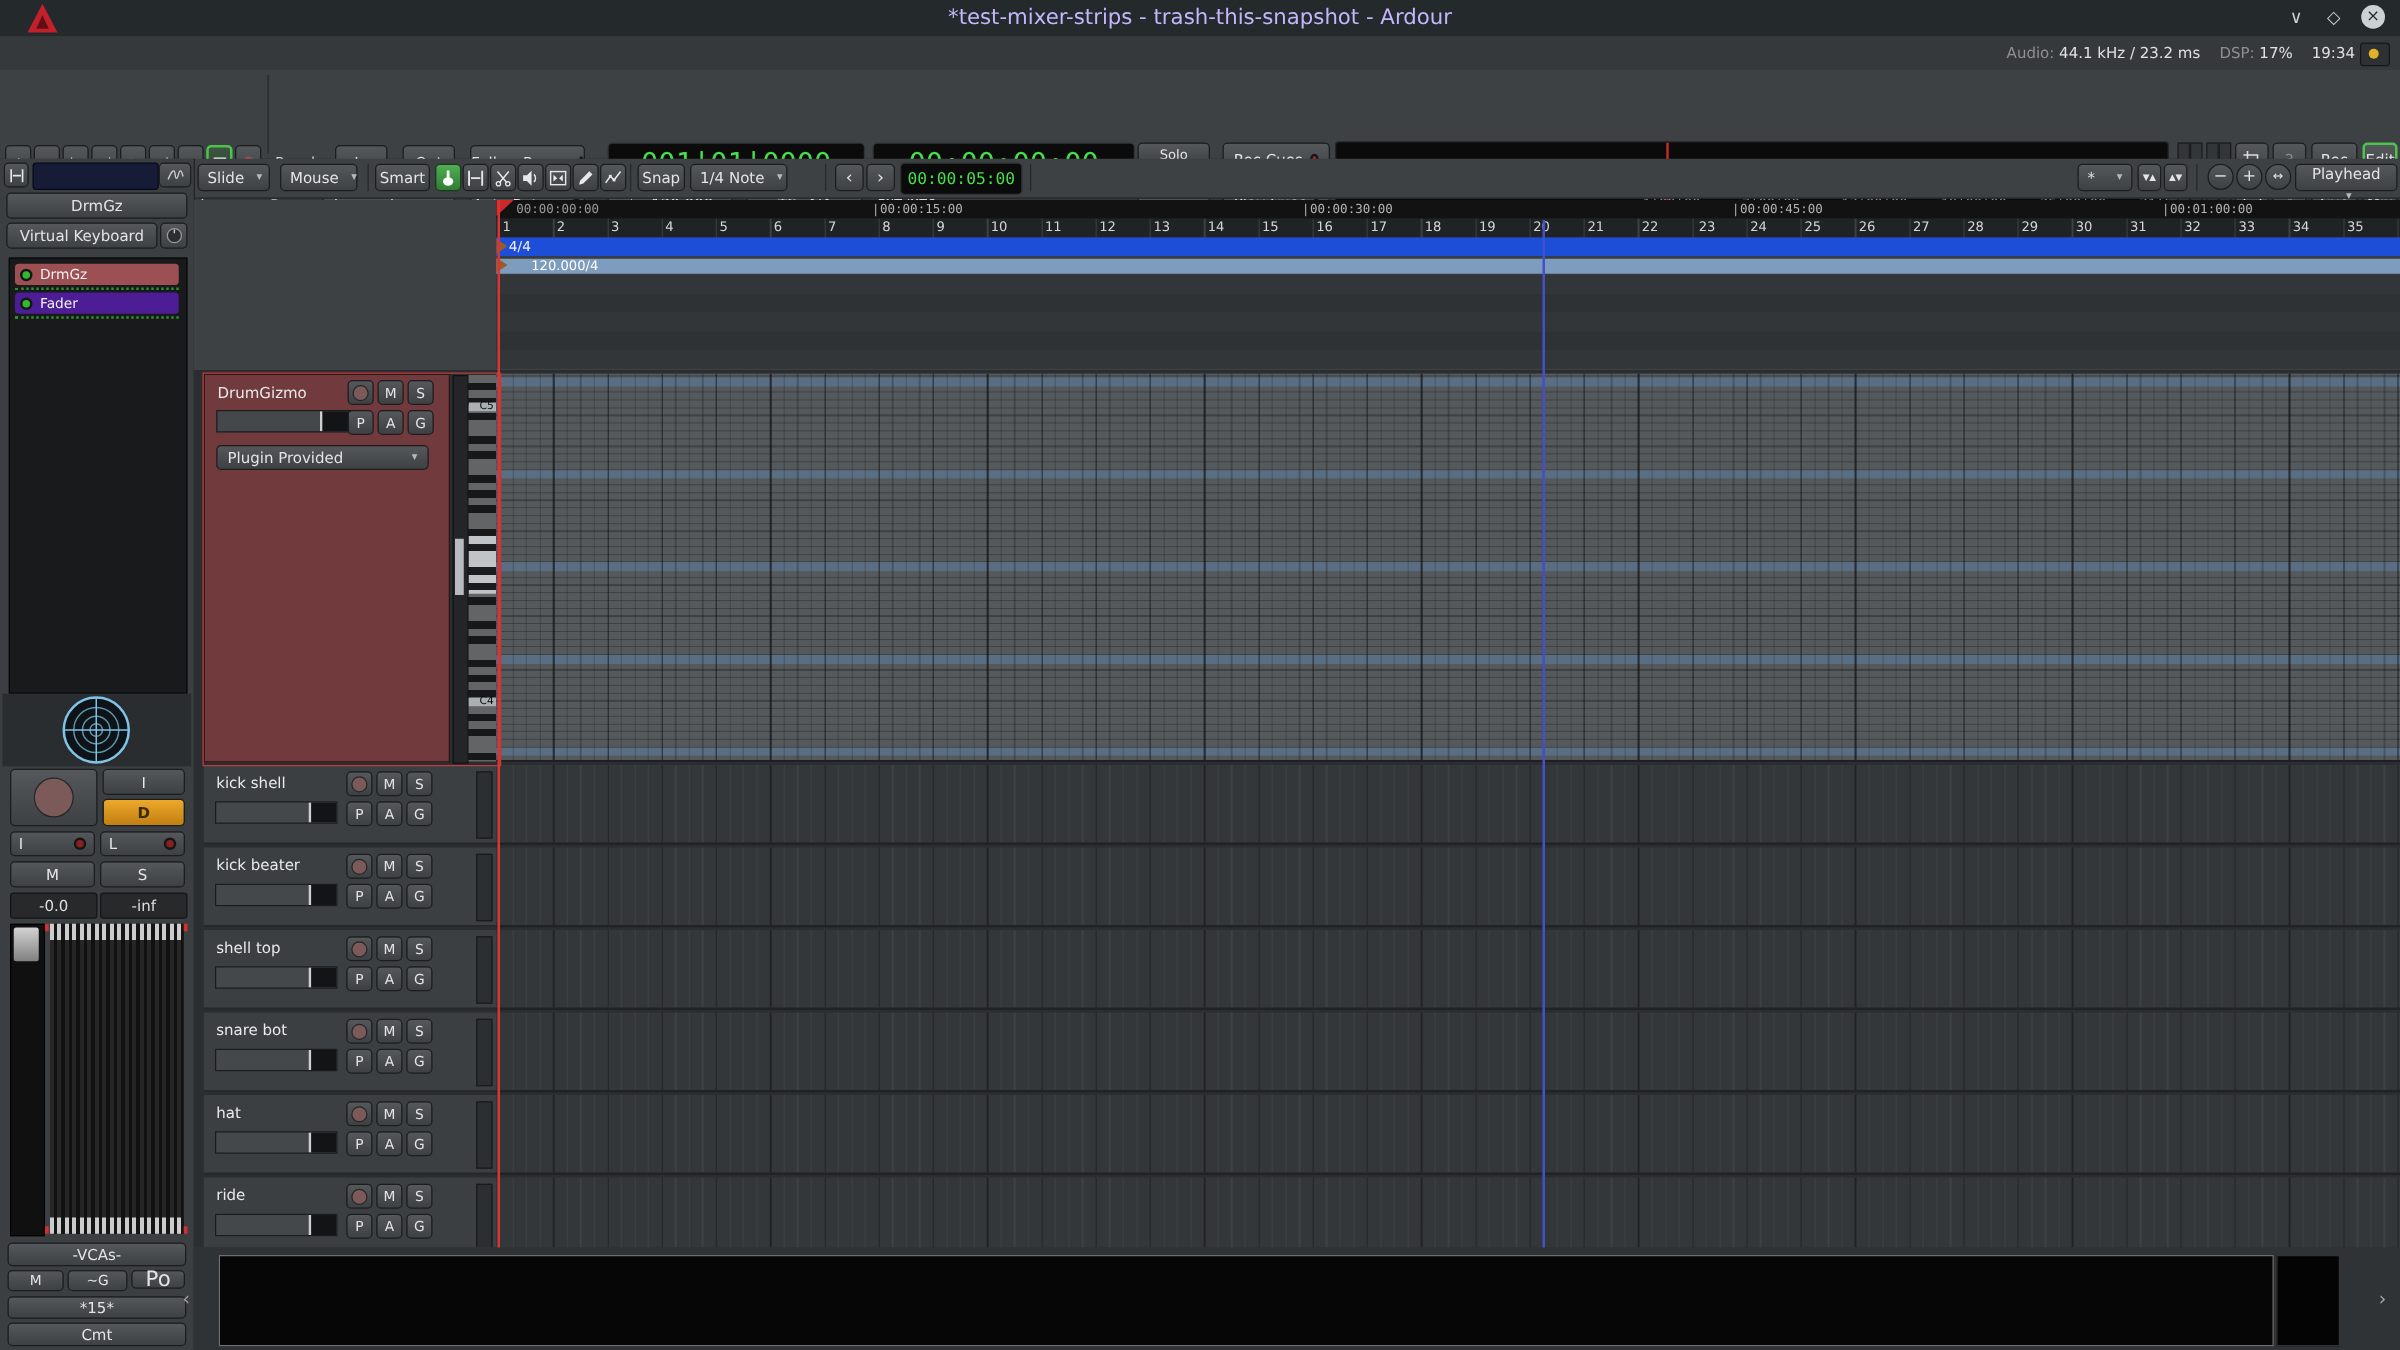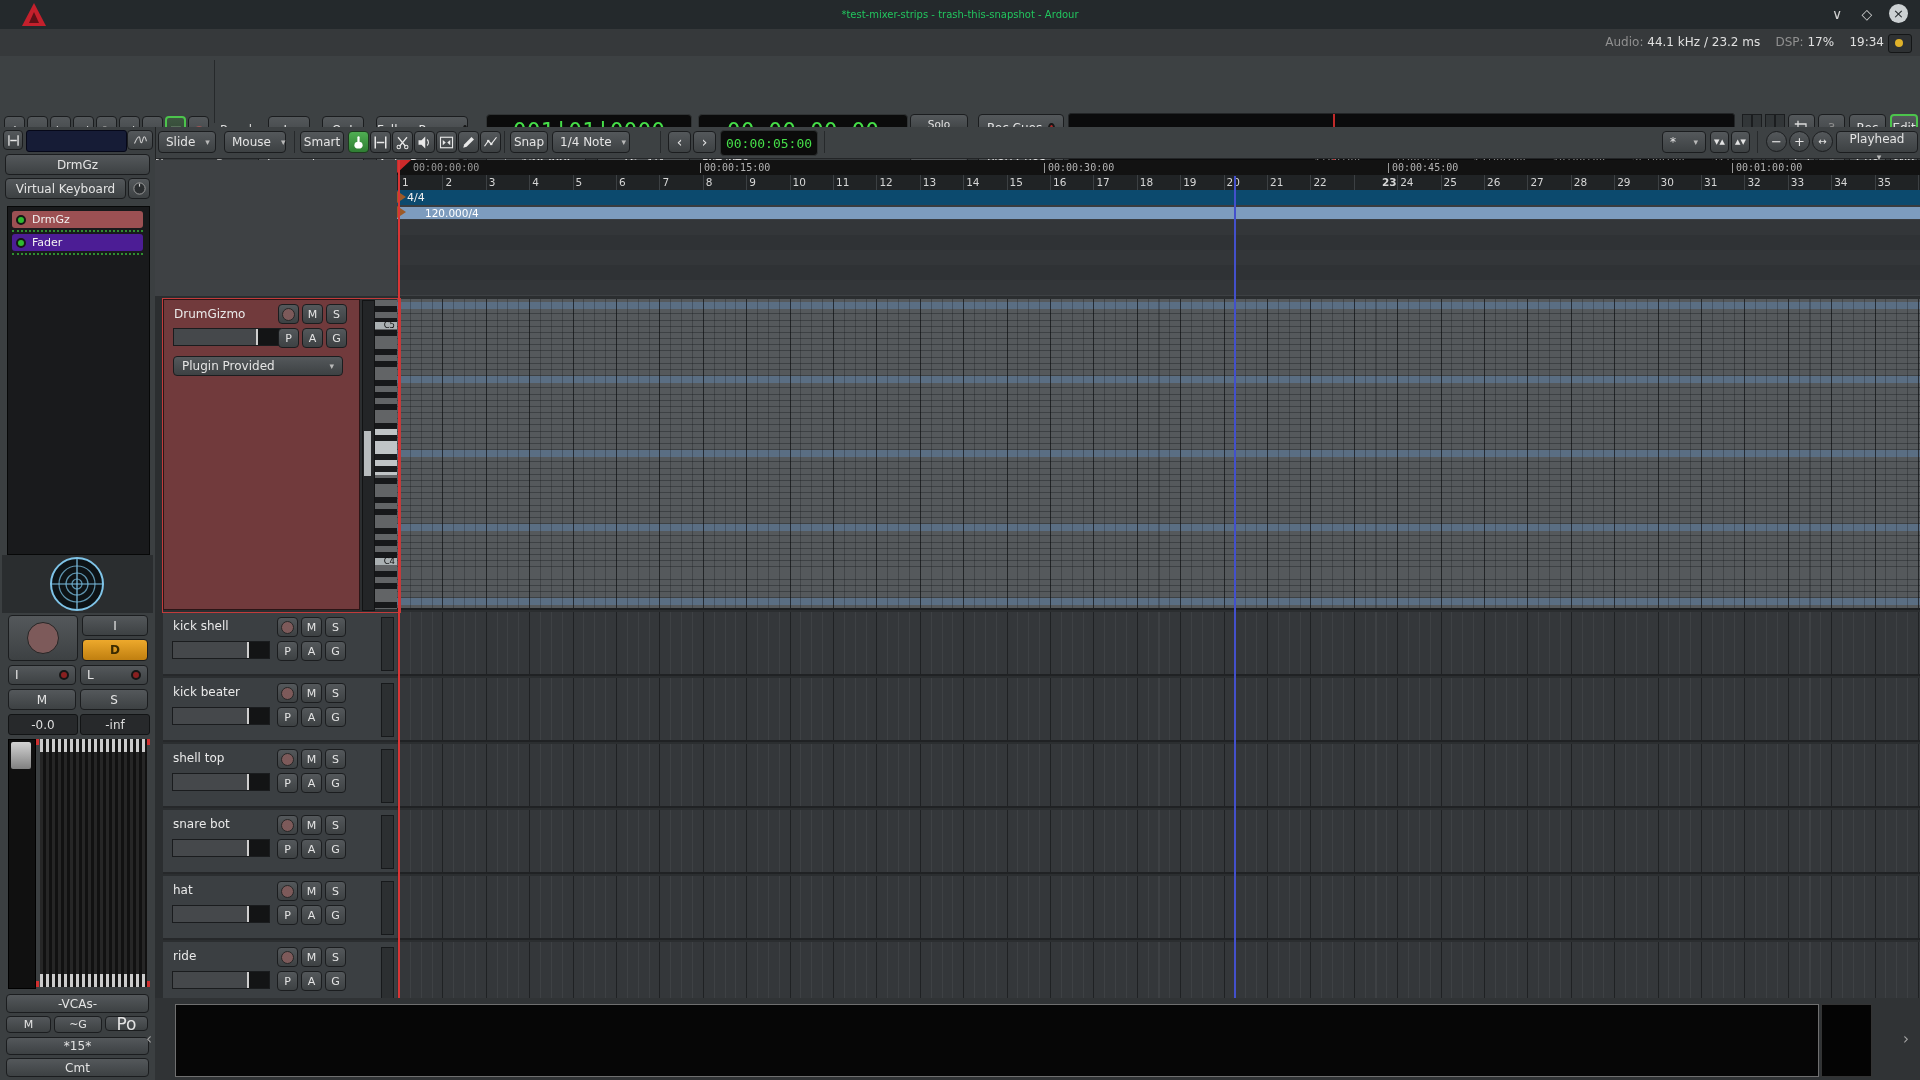--- a/index.html
+++ b/index.html
@@ -7,21 +7,21 @@
        font-family:"DejaVu Sans","Liberation Sans",sans-serif;color:#e4e4e4;
        background:#35393b;user-select:none;}
   .abs{position:absolute;}
   
   #titlebar{position:absolute;left:0;top:0;width:1920px;height:29px;background:#24292c;}
   #logo{position:absolute;left:22px;top:3px;width:0;height:0;border-left:12px solid transparent;
         border-right:12px solid transparent;border-bottom:23px solid #c4202c;}
   #logo:after{content:"";position:absolute;left:-5px;top:9px;width:0;height:0;
         border-left:5px solid transparent;border-right:5px solid transparent;border-bottom:11px solid #5e1016;}
   #wintitle{position:absolute;left:0;top:0;width:100%;height:29px;line-height:29px;text-align:center;
-        font-size:10px;color:#22c55e;}
+        font-size:17px;color:#c4b5fd;}
   .winctl{position:absolute;top:4px;font-size:14px;color:#cfcfcf;width:22px;text-align:center;line-height:21px;}
   #win-close{background:#ccd1d3;color:#24292c;border-radius:50%;width:19px;height:19px;line-height:19px;font-size:13px;}
   #menubar{position:absolute;left:0;top:29px;width:1920px;height:27px;background:#36393b;border-bottom:1px solid #26292b;}
   .menu-item{display:inline-block;padding:0 10px;line-height:27px;font-size:13px;color:#e0e0e0;}
   #menu-items{position:absolute;left:2px;top:0;}
   #statusright{position:absolute;right:36px;top:0;line-height:27px;font-size:12px;color:#e0e0e0;}
   .dimlab{color:#909090;}
   #status-led-btn{position:absolute;right:8px;top:5px;width:22px;height:17px;background:#2e3133;
       border:1px solid #141617;border-radius:3px;}
   #status-led-btn i{position:absolute;left:6px;top:4px;width:8px;height:8px;border-radius:50%;background:#e0b22a;}
@@ -79,21 +79,21 @@
   #sb-fader .fhandle{position:absolute;left:2px;top:2px;width:20px;height:27px;background:linear-gradient(#d3d3d3,#808080);border-radius:2px;}
   #sb-meter{position:absolute;left:40px;top:612px;width:107px;height:248px;background:repeating-linear-gradient(90deg,#262626 0 3px,#111 3px 6px);}
   #sb-meter .comb{position:absolute;left:0;width:107px;height:13px;background:repeating-linear-gradient(90deg,#cccccc 0 3px,#151515 3px 6px);}
   .redmark{position:absolute;width:3px;height:6px;background:#d03030;}
   
   #rulers{position:absolute;left:155px;top:160px;width:1765px;height:136px;background:#3e4144;}
   .ruler-label{height:15px;line-height:15px;font-size:10.5px;color:#d4d4d4;text-align:right;padding-right:7px;}
   .rrow{position:absolute;left:242px;width:1523px;height:15px;overflow:hidden;box-sizing:border-box;}
   #r-timecode{top:0;background:#121212;}
   #r-bars{top:15px;background:#202325;background-image:repeating-linear-gradient(90deg,#3c4043 0 1px,transparent 1px 43.4px);background-position:2px 0;}
-  #r-timesig{top:30px;background:#0c4a6e;}
+  #r-timesig{top:30px;background:#1d4ed8;}
   #r-tempo{top:45px;background:#393c3f;}
   #r-range{top:60px;background:#333639;}
   #r-loop{top:75px;background:#2f3235;}
   #r-cd{top:90px;background:#333639;}
   #r-location{top:105px;background:#2f3235;}
   #r-cue{top:120px;background:#333639;}
   .bar-num{position:absolute;top:1px;font-size:10.5px;color:#d6d6d6;}
   .tc-tick{position:absolute;top:2px;font-size:10px;color:#b4b4b4;font-family:"DejaVu Sans Mono",monospace;}
   .tc-tick:before{content:"";position:absolute;left:-4px;top:1px;width:1px;height:10px;background:#9a9a9a;}
   #tc-origin{position:absolute;left:16px;top:2px;font-size:10px;color:#9a9a9a;font-family:"DejaVu Sans Mono",monospace;}
@@ -465,21 +465,21 @@
         <div class="bar-num" style="left: 525.8px;">13</div>
         <div class="bar-num" style="left: 569.2px;">14</div>
         <div class="bar-num" style="left: 612.6px;">15</div>
         <div class="bar-num" style="left: 656px;">16</div>
         <div class="bar-num" style="left: 699.4px;">17</div>
         <div class="bar-num" style="left: 742.8px;">18</div>
         <div class="bar-num" style="left: 786.2px;">19</div>
         <div class="bar-num" style="left: 829.6px;">20</div>
         <div class="bar-num" style="left: 873px;">21</div>
         <div class="bar-num" style="left: 916.4px;">22</div>
-        <div class="bar-num" style="left: 985px; font-weight: bold;">23</div>
+        <div class="bar-num" style="left: 962px;">23</div>
         <div class="bar-num" style="left: 1003.2px;">24</div>
         <div class="bar-num" style="left: 1046.6px;">25</div>
         <div class="bar-num" style="left: 1090px;">26</div>
         <div class="bar-num" style="left: 1133.4px;">27</div>
         <div class="bar-num" style="left: 1176.8px;">28</div>
         <div class="bar-num" style="left: 1220.2px;">29</div>
         <div class="bar-num" style="left: 1263.6px;">30</div>
         <div class="bar-num" style="left: 1307px;">31</div>
         <div class="bar-num" style="left: 1350.4px;">32</div>
         <div class="bar-num" style="left: 1393.8px;">33</div>

